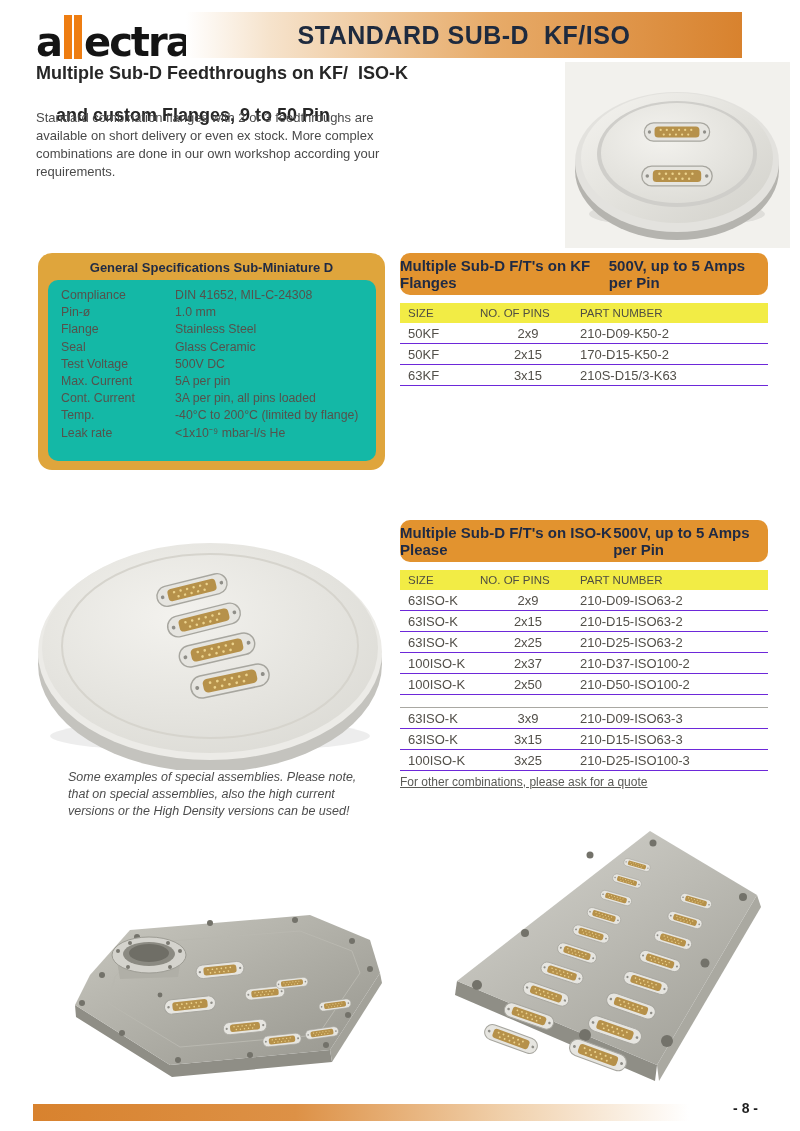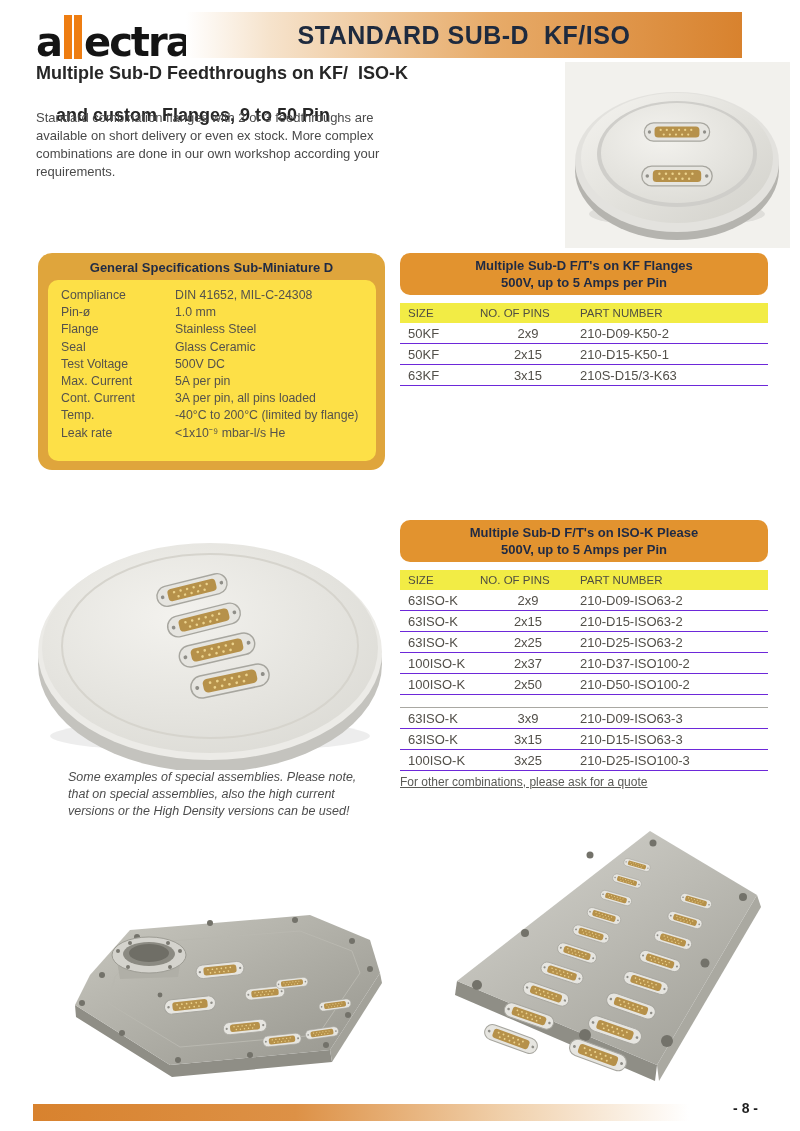--- a/index.html
+++ b/index.html
@@ -26,29 +26,29 @@
   .photo{position:absolute;}
   #photo-kf{left:565px;top:62px;width:225px;height:186px;}
   #photo-iso{left:20px;top:498px;width:380px;height:272px;}
   #photo-custom1{left:30px;top:855px;width:365px;height:225px;}
   #photo-custom2{left:405px;top:803px;width:388px;height:285px;}
 
   
   .spec-box{position:absolute;left:38px;top:253px;width:347px;height:217px;
             background:#dfa53c;border-radius:14px;}
   .spec-title{color:#1f2a44;font-weight:bold;font-size:13px;text-align:center;padding-top:7px;}
-  .spec-inner{position:absolute;left:10px;top:27px;right:9px;bottom:9px;background:#fde047;
+  .spec-inner{position:absolute;left:10px;top:27px;right:9px;bottom:9px;background:#14b8a6;
               border-radius:10px;padding:7px 0 0 13px;}
   .spec-row{display:grid;grid-template-columns:114px 1fr;font-size:12.3px;color:#55524c;line-height:17.2px;}
 
   
   .panel{position:absolute;left:400px;width:368px;}
   #kf-panel{top:253px;} #iso-panel{top:520px;}
-  .band{height:42px;background:#e2932f;border-radius:10px;display:flex;flex-direction:column;
-        align-items:center;justify-content:center;color:#1f2a44;font-weight:bold;font-size:13px;line-height:17px;}
+  .band{height:42px;background:#e2932f;border-radius:10px;display:flex;flex-direction:row;
+        align-items:center;justify-content:center;color:#1f2a44;font-weight:bold;font-size:15px;line-height:17px;}
   .thead{display:grid;grid-template-columns:78px 100px 1fr;background:#f2ec45;height:20px;
          align-items:center;margin-top:8px;font-size:11.5px;color:#4f4e42;}
   .trow{display:grid;grid-template-columns:78px 100px 1fr;height:20px;align-items:center;
         font-size:13px;color:#524f49;border-bottom:1px solid #6d28d9;}
   .c1{padding-left:8px;} .thead .c2{padding-left:2px;} .trow .c2{text-align:center;}
   .c3{padding-left:2px;}
   .group-gap{height:12px;}
   .trow.top-line{border-top:1px solid #a9a8a2;}
   .note{margin-top:5px;width:345px;font-size:12px;color:#5a5a56;line-height:21px;}
   .quote-note{margin-top:4px;font-size:12px;color:#5a5a56;text-decoration:underline;}
@@ -188,21 +188,21 @@
       <span class="c3">PART NUMBER</span>
     </div>
     <div class="trow">
         <span class="c1">50KF</span>
         <span class="c2">2x9</span>
         <span class="c3">210-D09-K50-2</span>
       </div>
     <div class="trow">
         <span class="c1">50KF</span>
         <span class="c2">2x15</span>
-        <span class="c3">210-D15-K50-1</span>
+        <span class="c3">170-D15-K50-2</span>
       </div>
     <div class="trow">
         <span class="c1">63KF</span>
         <span class="c2">3x15</span>
         <span class="c3">210S-D15/3-K63</span>
       </div>
   </div>
 
   <div class="photo" id="photo-iso">
     <svg width="380" height="272" viewBox="0 0 380 272">

